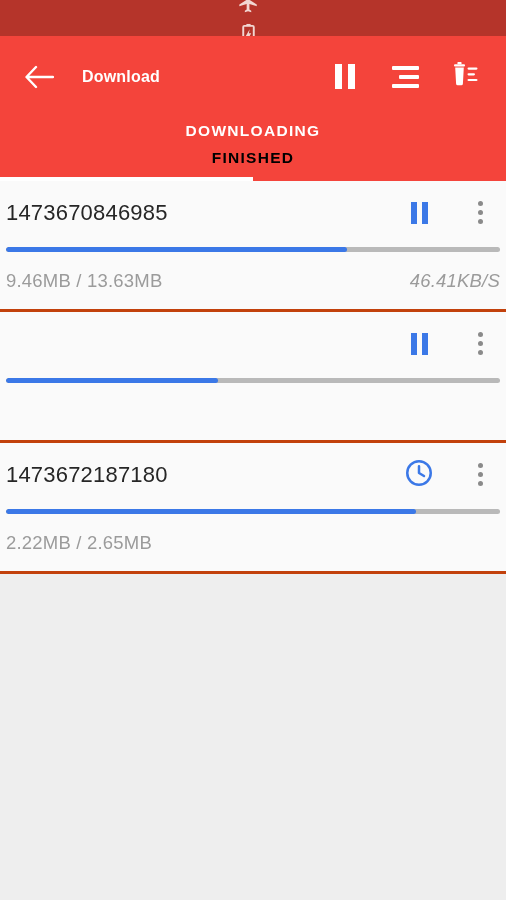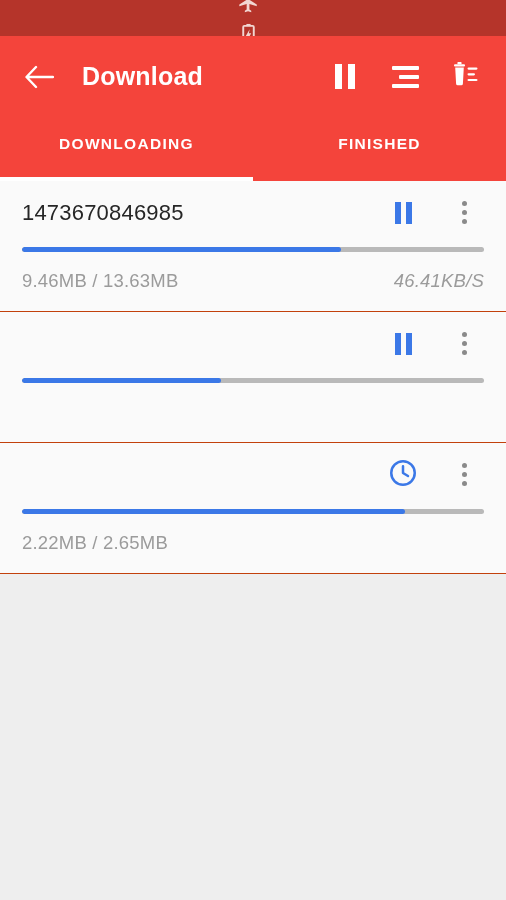--- a/index.html
+++ b/index.html
@@ -23,53 +23,53 @@
     margin-left:3px; line-height:1;
   }
 
   
   .appbar { background:#f4443b; height:145px; position:relative; }
   .appbar-top {
     height:81px; display:flex; align-items:center; padding:0 14px 0 22px;
   }
   .back-btn { width:34px; height:34px; display:flex; align-items:center; justify-content:center; }
   .title {
-    color:#ffffff; font-size:25px; font-weight:bold;
+    color:#ffffff; font-size:16px; font-weight:bold;
     margin-left:26px; letter-spacing:.2px; white-space:nowrap;
   }
   .appbar-actions { margin-left:auto; display:flex; align-items:center; gap:30px; padding-right:12px; }
   .act { width:30px; height:30px; display:flex; align-items:center; justify-content:center; }
 
   
   .pause-bars { display:flex; gap:6px; }
   .pause-bars i { display:block; width:7px; height:25px; background:#fff; }
 
   
   .sort-icon i {
     display:block; height:4px; background:#fff; border-radius:1px; margin-bottom:5px;
   }
   .sort-icon i:nth-child(1){ width:27px; }
   .sort-icon i:nth-child(2){ width:20px; margin-left:7px; }
   .sort-icon i:nth-child(3){ width:27px; margin-bottom:0; }
 
   
-  .tabs { display:flex; height:54px; position:absolute; bottom:10px; left:0; right:0; }
+  .tabs { display:flex; height:54px; position:absolute; bottom:10px; left:0; right:0;flex-direction:column; }
   .tab {
     flex:1; display:flex; align-items:center; justify-content:center;
     font-size:15.5px; font-weight:bold; letter-spacing:1.3px;
   }
   .tab.active { color:#ffffff; }
-  .tab.inactive { color:#ffffff; }
+  .tab.inactive { color:#000000; }
   .tab-indicator {
     position:absolute; bottom:0; left:0; width:253px; height:4px; background:#ffffff;
   }
 
   
   .list { background:#fafafa; }
-  .row { height:131px; border-bottom:1px solid #c2410c; padding:0 22px; position:relative; }
+  .row { height:131px; border-bottom:3px solid #c2410c; padding:0 6px; position:relative; }
   .row-head { display:flex; align-items:center; height:63px; }
   .row-name {
     font-size:22px; color:#262626; letter-spacing:.2px; white-space:nowrap;
   }
   .row-actions { margin-left:auto; display:flex; align-items:center; gap:31px; padding-right:5px; }
   .row-act { width:30px; height:30px; display:flex; align-items:center; justify-content:center; }
 
   
   .pause-blue { display:flex; gap:5px; }
   .pause-blue i { display:block; width:6px; height:22px; background:#3b78e7; }
@@ -211,20 +211,21 @@
         </div>
       </div>
       <div class="progress">
         <span style="width: 43%;"></span>
       </div>
     </div>
 
 
     <div class="row">
       <div class="row-head">
+        <span class="row-name">1473672187180</span>
         <div class="row-actions">
           <span class="row-act">
             <span>
               <svg width="30" height="30" viewBox="0 0 24 24">
                 <circle cx="12" cy="12" r="9.4" fill="none" stroke="#3b78e7" stroke-width="2"></circle>
                 <path d="M12 6.6V12l4 2.4" fill="none" stroke="#3b78e7" stroke-width="2" stroke-linecap="round" stroke-linejoin="round"></path>
               </svg>
             </span>
           </span>
           <span class="row-act">

